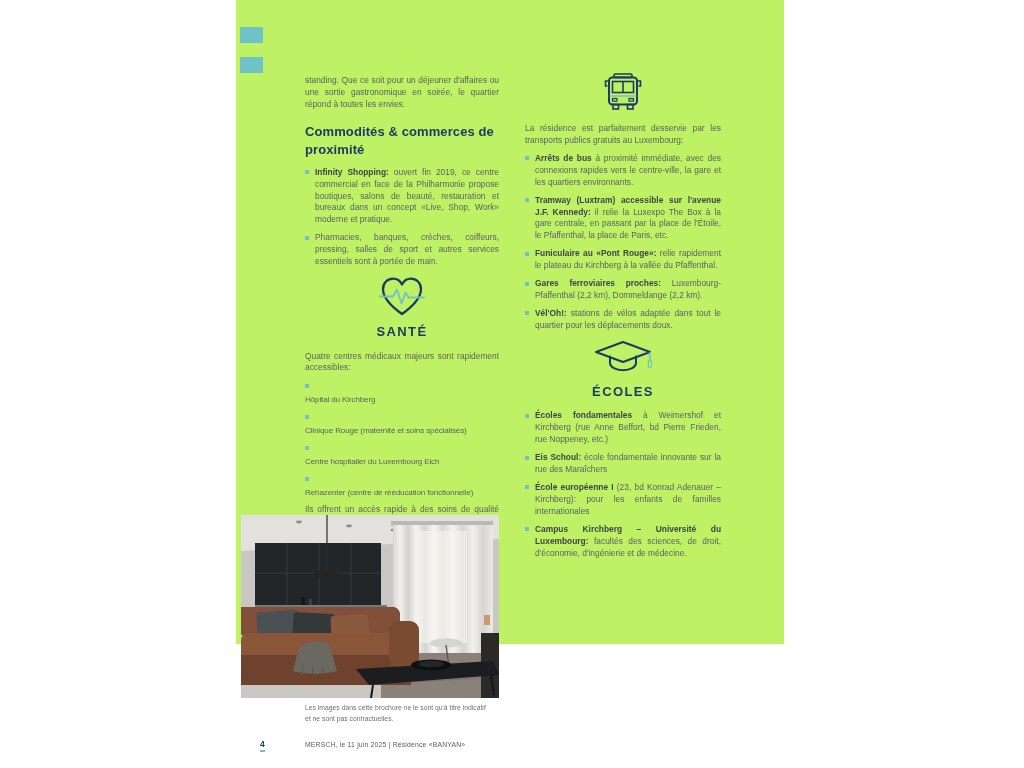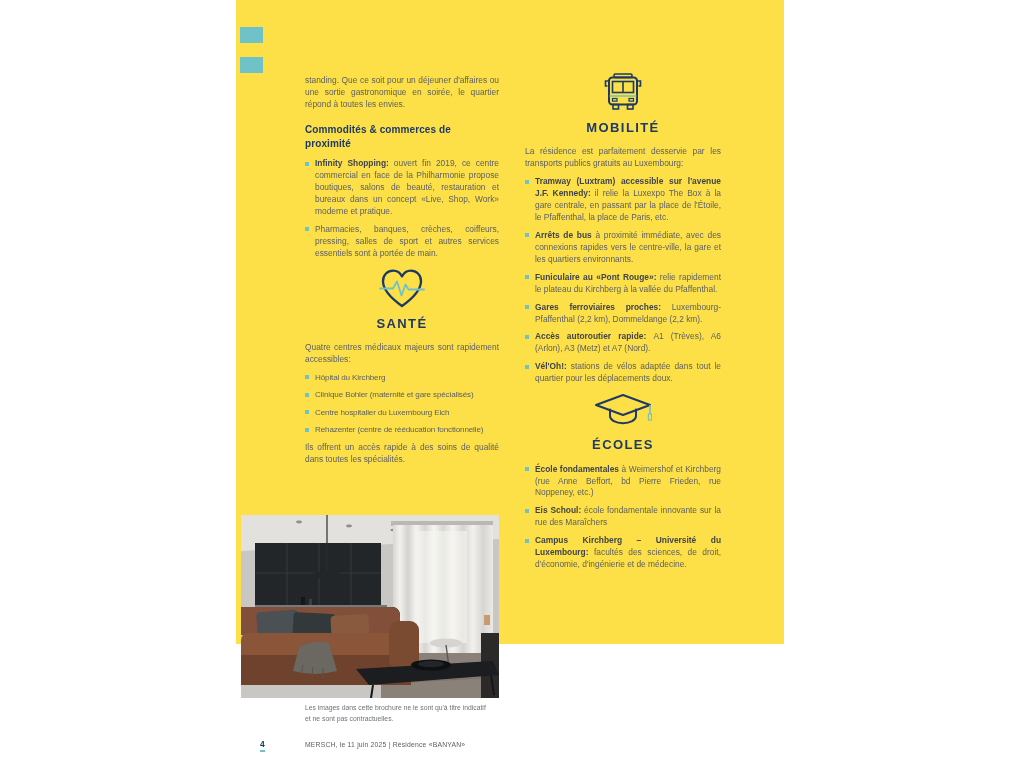--- a/index.html
+++ b/index.html
@@ -2,39 +2,39 @@
 <html lang="fr"><head>
 <meta charset="utf-8">
 <style>
   html,body{margin:0;padding:0;}
   body{
     width:1024px;height:768px;background:#ffffff;position:relative;overflow:hidden;
     font-family:"Liberation Sans", sans-serif;
   }
   .page{
     position:absolute;left:236px;top:0;width:548px;height:644px;
-    background:#fde047;
+    background:#bef264;
   }
   .accent-sq{position:absolute;left:4px;width:23px;height:16px;background:#6fc2c7;}
   .sq1{top:27px;} .sq2{top:57px;}
 
   .col{position:absolute;font-size:8.4px;line-height:1.42;color:#5c6066;}
   .col-left{left:69px;top:75px;width:194px;}
   .col-right{left:289px;top:64px;width:196px;}
 
   p.body{margin:0 0 6px 0;text-align:justify;}
-  h3.sub{margin:12px 0 7px 0;font-size:10px;color:#1d3a66;letter-spacing:.1px;}
+  h3.sub{margin:12px 0 7px 0;font-size:13px;color:#1d3a66;letter-spacing:.1px;}
   .section-block{text-align:center;margin:8px 0 9px 0;}
   .section-head{font-size:13px;font-weight:bold;color:#1d3a66;letter-spacing:1.4px;margin-top:5px;}
   ul.blist{list-style:none;margin:0 0 2px 0;padding:0;}
   ul.blist li{display:flex;gap:6px;margin:0 0 6px 0;}
   .sq{flex:none;width:4px;height:4px;background:#6fc2c7;margin-top:3.5px;}
   .bt{display:block;text-align:justify;flex:1;}
   .bt b{color:#3f444b;}
-  ul.compact li{margin-bottom:6px;}
+  ul.compact li{margin-bottom:6px;flex-direction:column;}
   ul.compact .bt{font-size:8.1px;letter-spacing:-.15px;text-align:left;}
 
   .photo{position:absolute;left:5px;top:515px;width:258px;height:183px;overflow:hidden;}
   .caption{position:absolute;left:69px;top:703px;width:182px;font-size:6.8px;line-height:1.55;color:#6e7277;}
 
   .footer{position:absolute;left:0;top:739px;width:548px;font-size:6.8px;color:#5c6066;}
   .pagenum{position:absolute;left:24px;top:0;font-size:8.5px;font-weight:bold;color:#1d3a66;border-bottom:2px solid #6fc2c7;padding-bottom:1px;}
   .foottext{position:absolute;left:69px;top:2px;letter-spacing:.2px;}
 
   .icon-svg{display:inline-block;vertical-align:middle;}
@@ -71,21 +71,21 @@
     </div>
 
     <p class="body">Quatre centres médicaux majeurs sont rapidement accessibles:</p>
     <ul class="blist compact">
       <li>
           <span class="sq"></span>
           <span class="bt">Hôpital du Kirchberg</span>
         </li>
       <li>
           <span class="sq"></span>
-          <span class="bt">Clinique Bohler (maternité et gare spécialisés)</span>
+          <span class="bt">Clinique Rouge (maternité et soins spécialisés)</span>
         </li>
       <li>
           <span class="sq"></span>
           <span class="bt">Centre hospitalier du Luxembourg Eich</span>
         </li>
       <li>
           <span class="sq"></span>
           <span class="bt">Rehazenter (centre de rééducation fonctionnelle)</span>
         </li>
     </ul>
@@ -167,69 +167,68 @@
         <rect x="12.5" y="9.5" width="21" height="11" fill="none" stroke="#1d3a66" stroke-width="1.6"></rect>
         <line x1="23" y1="9.5" x2="23" y2="20.5" stroke="#1d3a66" stroke-width="1.6"></line>
         <path d="M9 9 h-3.5 v5 h2" fill="none" stroke="#1d3a66" stroke-width="1.6"></path>
         <path d="M37 9 h3.5 v5 h-2" fill="none" stroke="#1d3a66" stroke-width="1.6"></path>
         <line x1="9.5" y1="24" x2="36.5" y2="24" stroke="#6fc2c7" stroke-width="1.5"></line>
         <rect x="12.5" y="26.5" width="4.5" height="2.6" fill="none" stroke="#1d3a66" stroke-width="1.2"></rect>
         <rect x="29" y="26.5" width="4.5" height="2.6" fill="none" stroke="#1d3a66" stroke-width="1.2"></rect>
         <rect x="13" y="32.5" width="5.5" height="4.5" fill="none" stroke="#1d3a66" stroke-width="1.6"></rect>
         <rect x="27.5" y="32.5" width="5.5" height="4.5" fill="none" stroke="#1d3a66" stroke-width="1.6"></rect>
       </svg>
-      <div class="section-head">MOBILITÉ</div>
     </div>
 
     <p class="body">La résidence est parfaitement desservie par les transports publics gratuits au Luxembourg:</p>
     <ul class="blist">
       <li>
           <span class="sq"></span>
+          <span class="bt"><b>Arrêts de bus </b><span>à proximité immédiate, avec des connexions rapides vers le centre-ville, la gare et les quartiers environnants.</span></span>
+        </li>
+      <li>
+          <span class="sq"></span>
           <span class="bt"><b>Tramway (Luxtram) accessible sur l'avenue J.F. Kennedy: </b><span>il relie la Luxexpo The Box à la gare centrale, en passant par la place de l'Étoile, le Pfaffenthal, la place de Paris, etc.</span></span>
         </li>
       <li>
           <span class="sq"></span>
-          <span class="bt"><b>Arrêts de bus </b><span>à proximité immédiate, avec des connexions rapides vers le centre-ville, la gare et les quartiers environnants.</span></span>
-        </li>
-      <li>
-          <span class="sq"></span>
           <span class="bt"><b>Funiculaire au «Pont Rouge»: </b><span>relie rapidement le plateau du Kirchberg à la vallée du Pfaffenthal.</span></span>
         </li>
       <li>
           <span class="sq"></span>
           <span class="bt"><b>Gares ferroviaires proches: </b><span>Luxembourg-Pfaffenthal (2,2 km), Dommeldange (2,2 km).</span></span>
-        </li>
-      <li>
-          <span class="sq"></span>
-          <span class="bt"><b>Accès autoroutier rapide: </b><span>A1 (Trèves), A6 (Arlon), A3 (Metz) et A7 (Nord).</span></span>
         </li>
       <li>
           <span class="sq"></span>
           <span class="bt"><b>Vél'Oh!: </b><span>stations de vélos adaptée dans tout le quartier pour les déplacements doux.</span></span>
         </li>
     </ul>
 
     <div class="section-block">
       <svg class="icon-svg" width="58" height="38" viewBox="0 0 58 38">
         <polygon points="29,2 56,12 29,22 2,12" fill="none" stroke="#1d3a66" stroke-width="2" stroke-linejoin="round"></polygon>
         <path d="M16 16.5 v6.5 c0 4.2 5.8 7.2 13 7.2 s13 -3 13 -7.2 v-6.5" fill="none" stroke="#1d3a66" stroke-width="2" stroke-linecap="round"></path>
         <line x1="56" y1="12" x2="56" y2="21" stroke="#6fc2c7" stroke-width="1.6"></line>
         <rect x="54.4" y="21" width="3.2" height="6" fill="none" stroke="#6fc2c7" stroke-width="1.2"></rect>
       </svg>
       <div class="section-head">ÉCOLES</div>
     </div>
 
     <ul class="blist">
       <li>
           <span class="sq"></span>
-          <span class="bt"><b>École fondamentales </b><span>à Weimershof et Kirchberg (rue Anne Beffort, bd Pierre Frieden, rue Noppeney, etc.)</span></span>
+          <span class="bt"><b>Écoles fondamentales </b><span>à Weimershof et Kirchberg (rue Anne Beffort, bd Pierre Frieden, rue Noppeney, etc.)</span></span>
         </li>
       <li>
           <span class="sq"></span>
           <span class="bt"><b>Eis Schoul: </b><span>école fondamentale innovante sur la rue des Maraîchers</span></span>
+        </li>
+      <li>
+          <span class="sq"></span>
+          <span class="bt"><b>École européenne I </b><span>(23, bd Konrad Adenauer – Kirchberg): pour les enfants de familles internationales</span></span>
         </li>
       <li>
           <span class="sq"></span>
           <span class="bt"><b>Campus Kirchberg – Université du Luxembourg: </b><span>facultés des sciences, de droit, d'économie, d'ingénierie et de médecine.</span></span>
         </li>
     </ul>
   </div>
 
   <div class="footer">
     <span class="pagenum">4</span>

